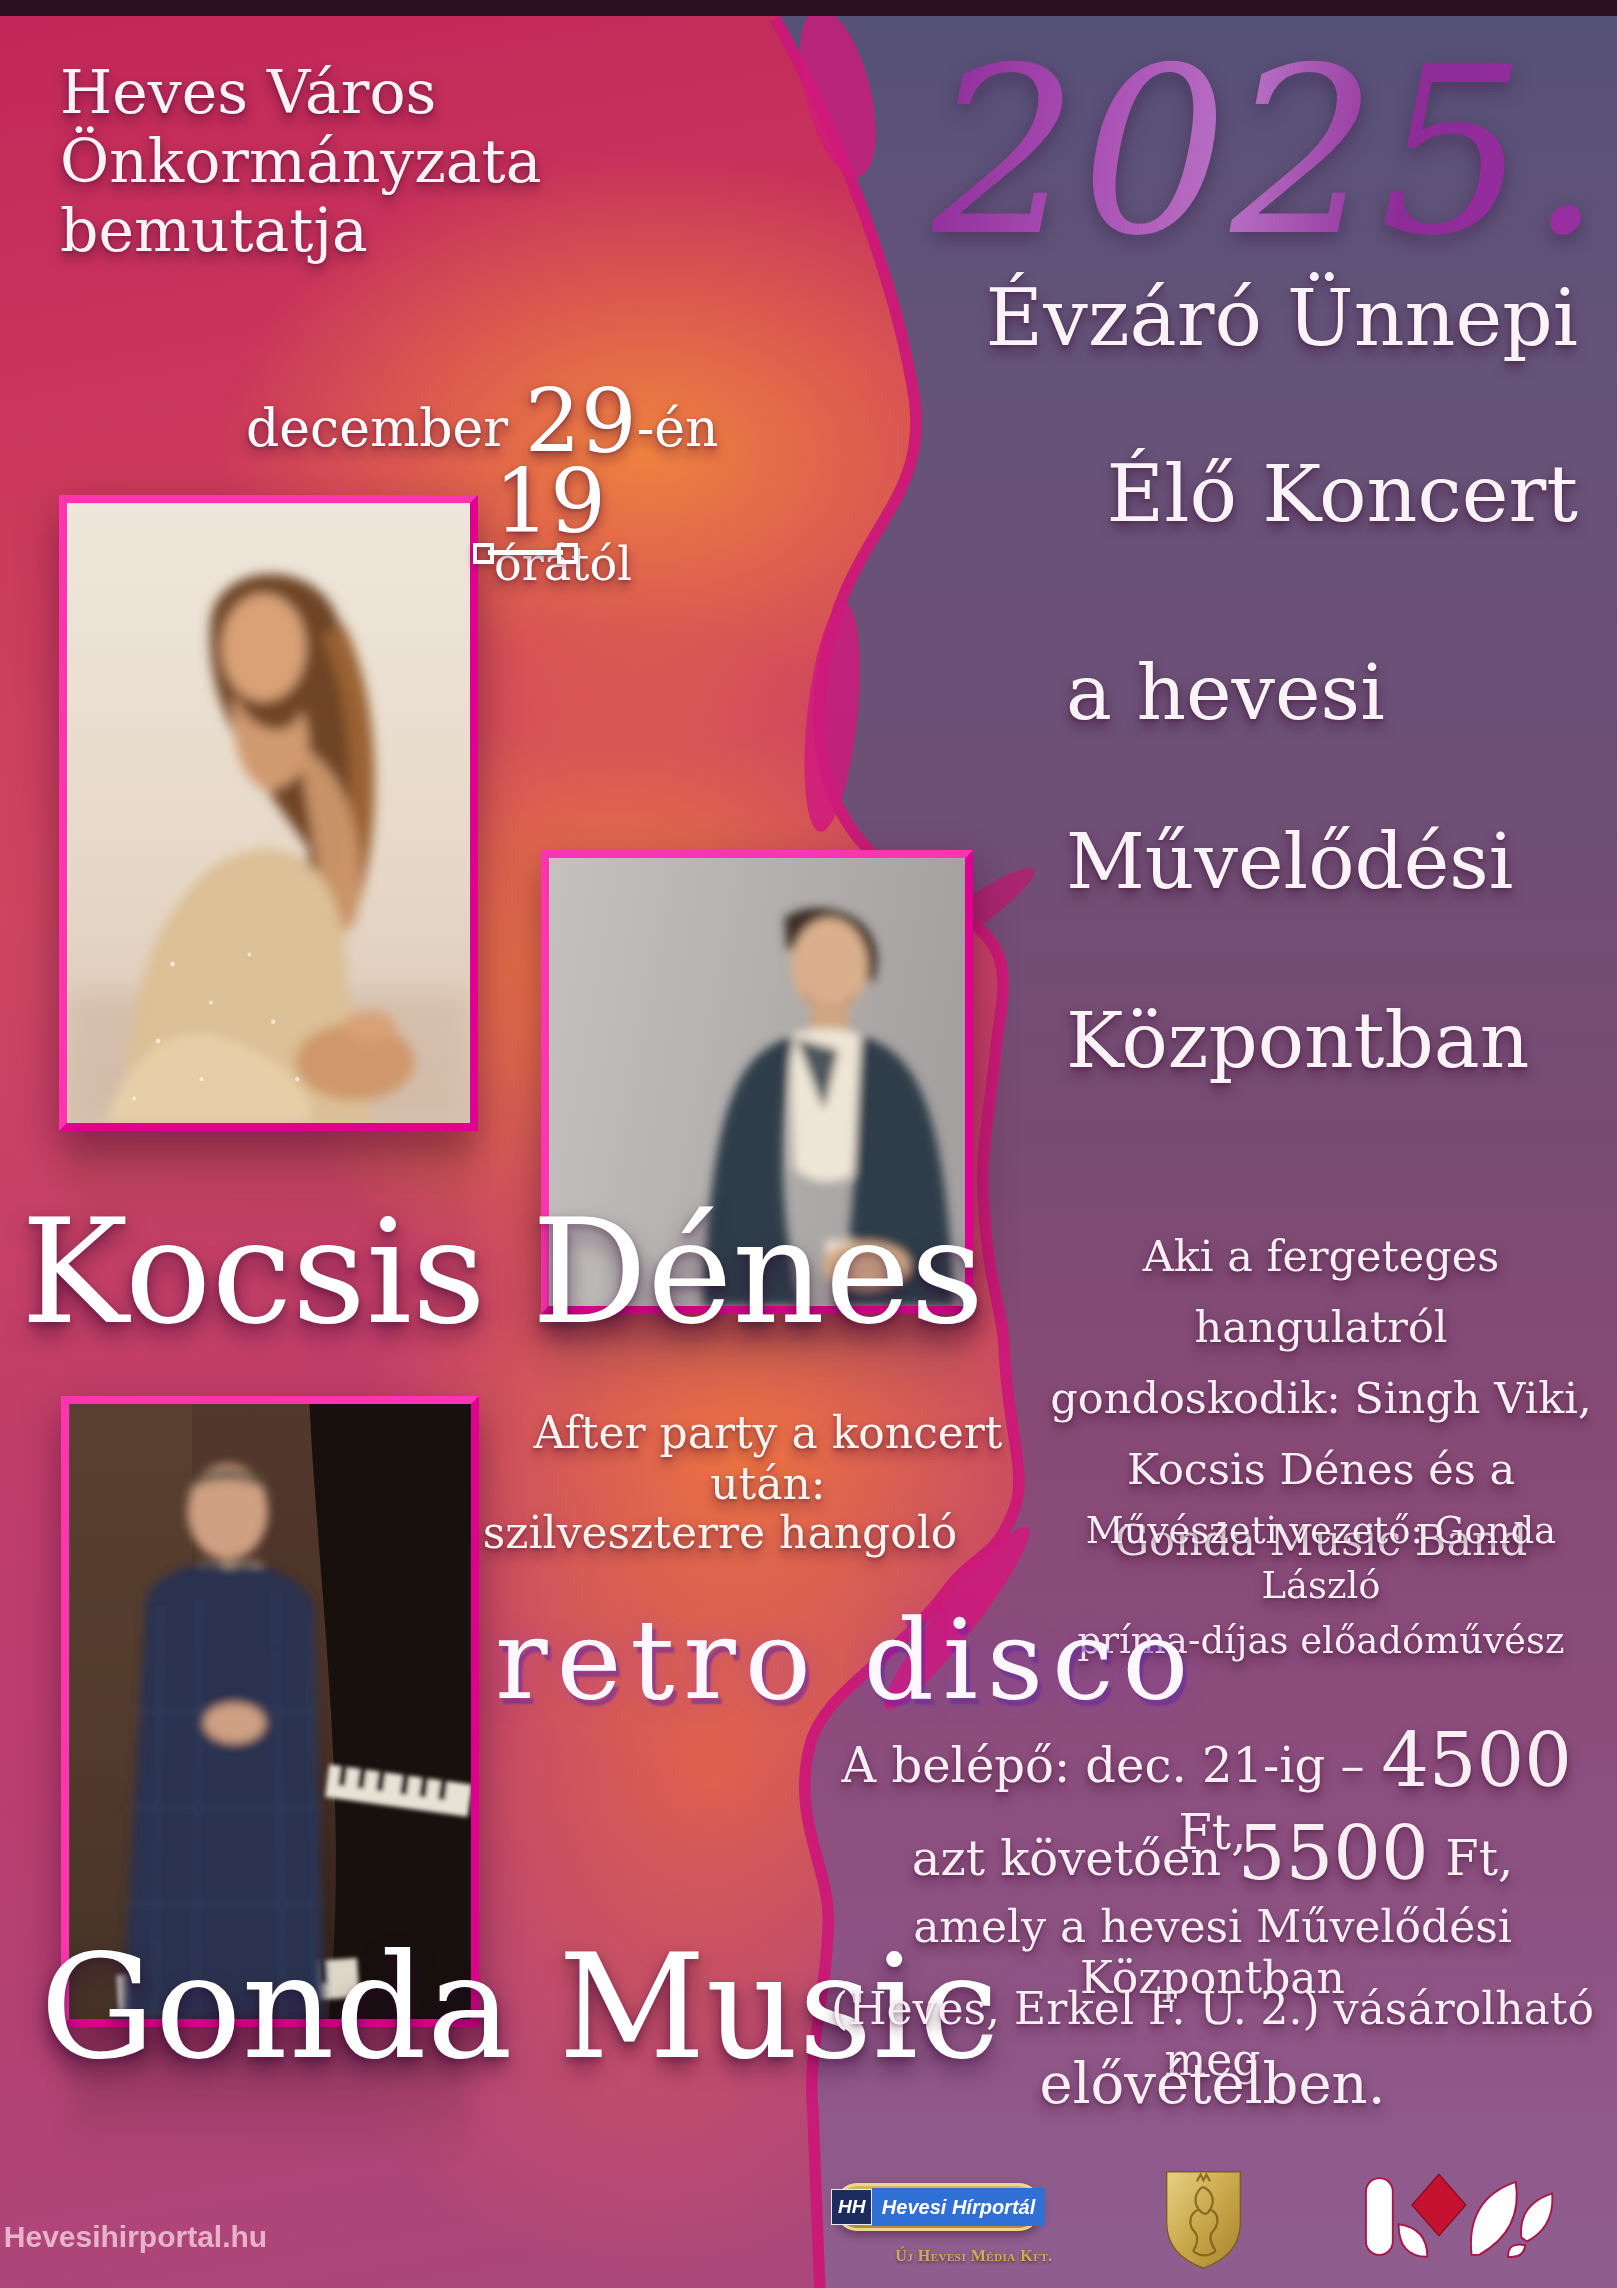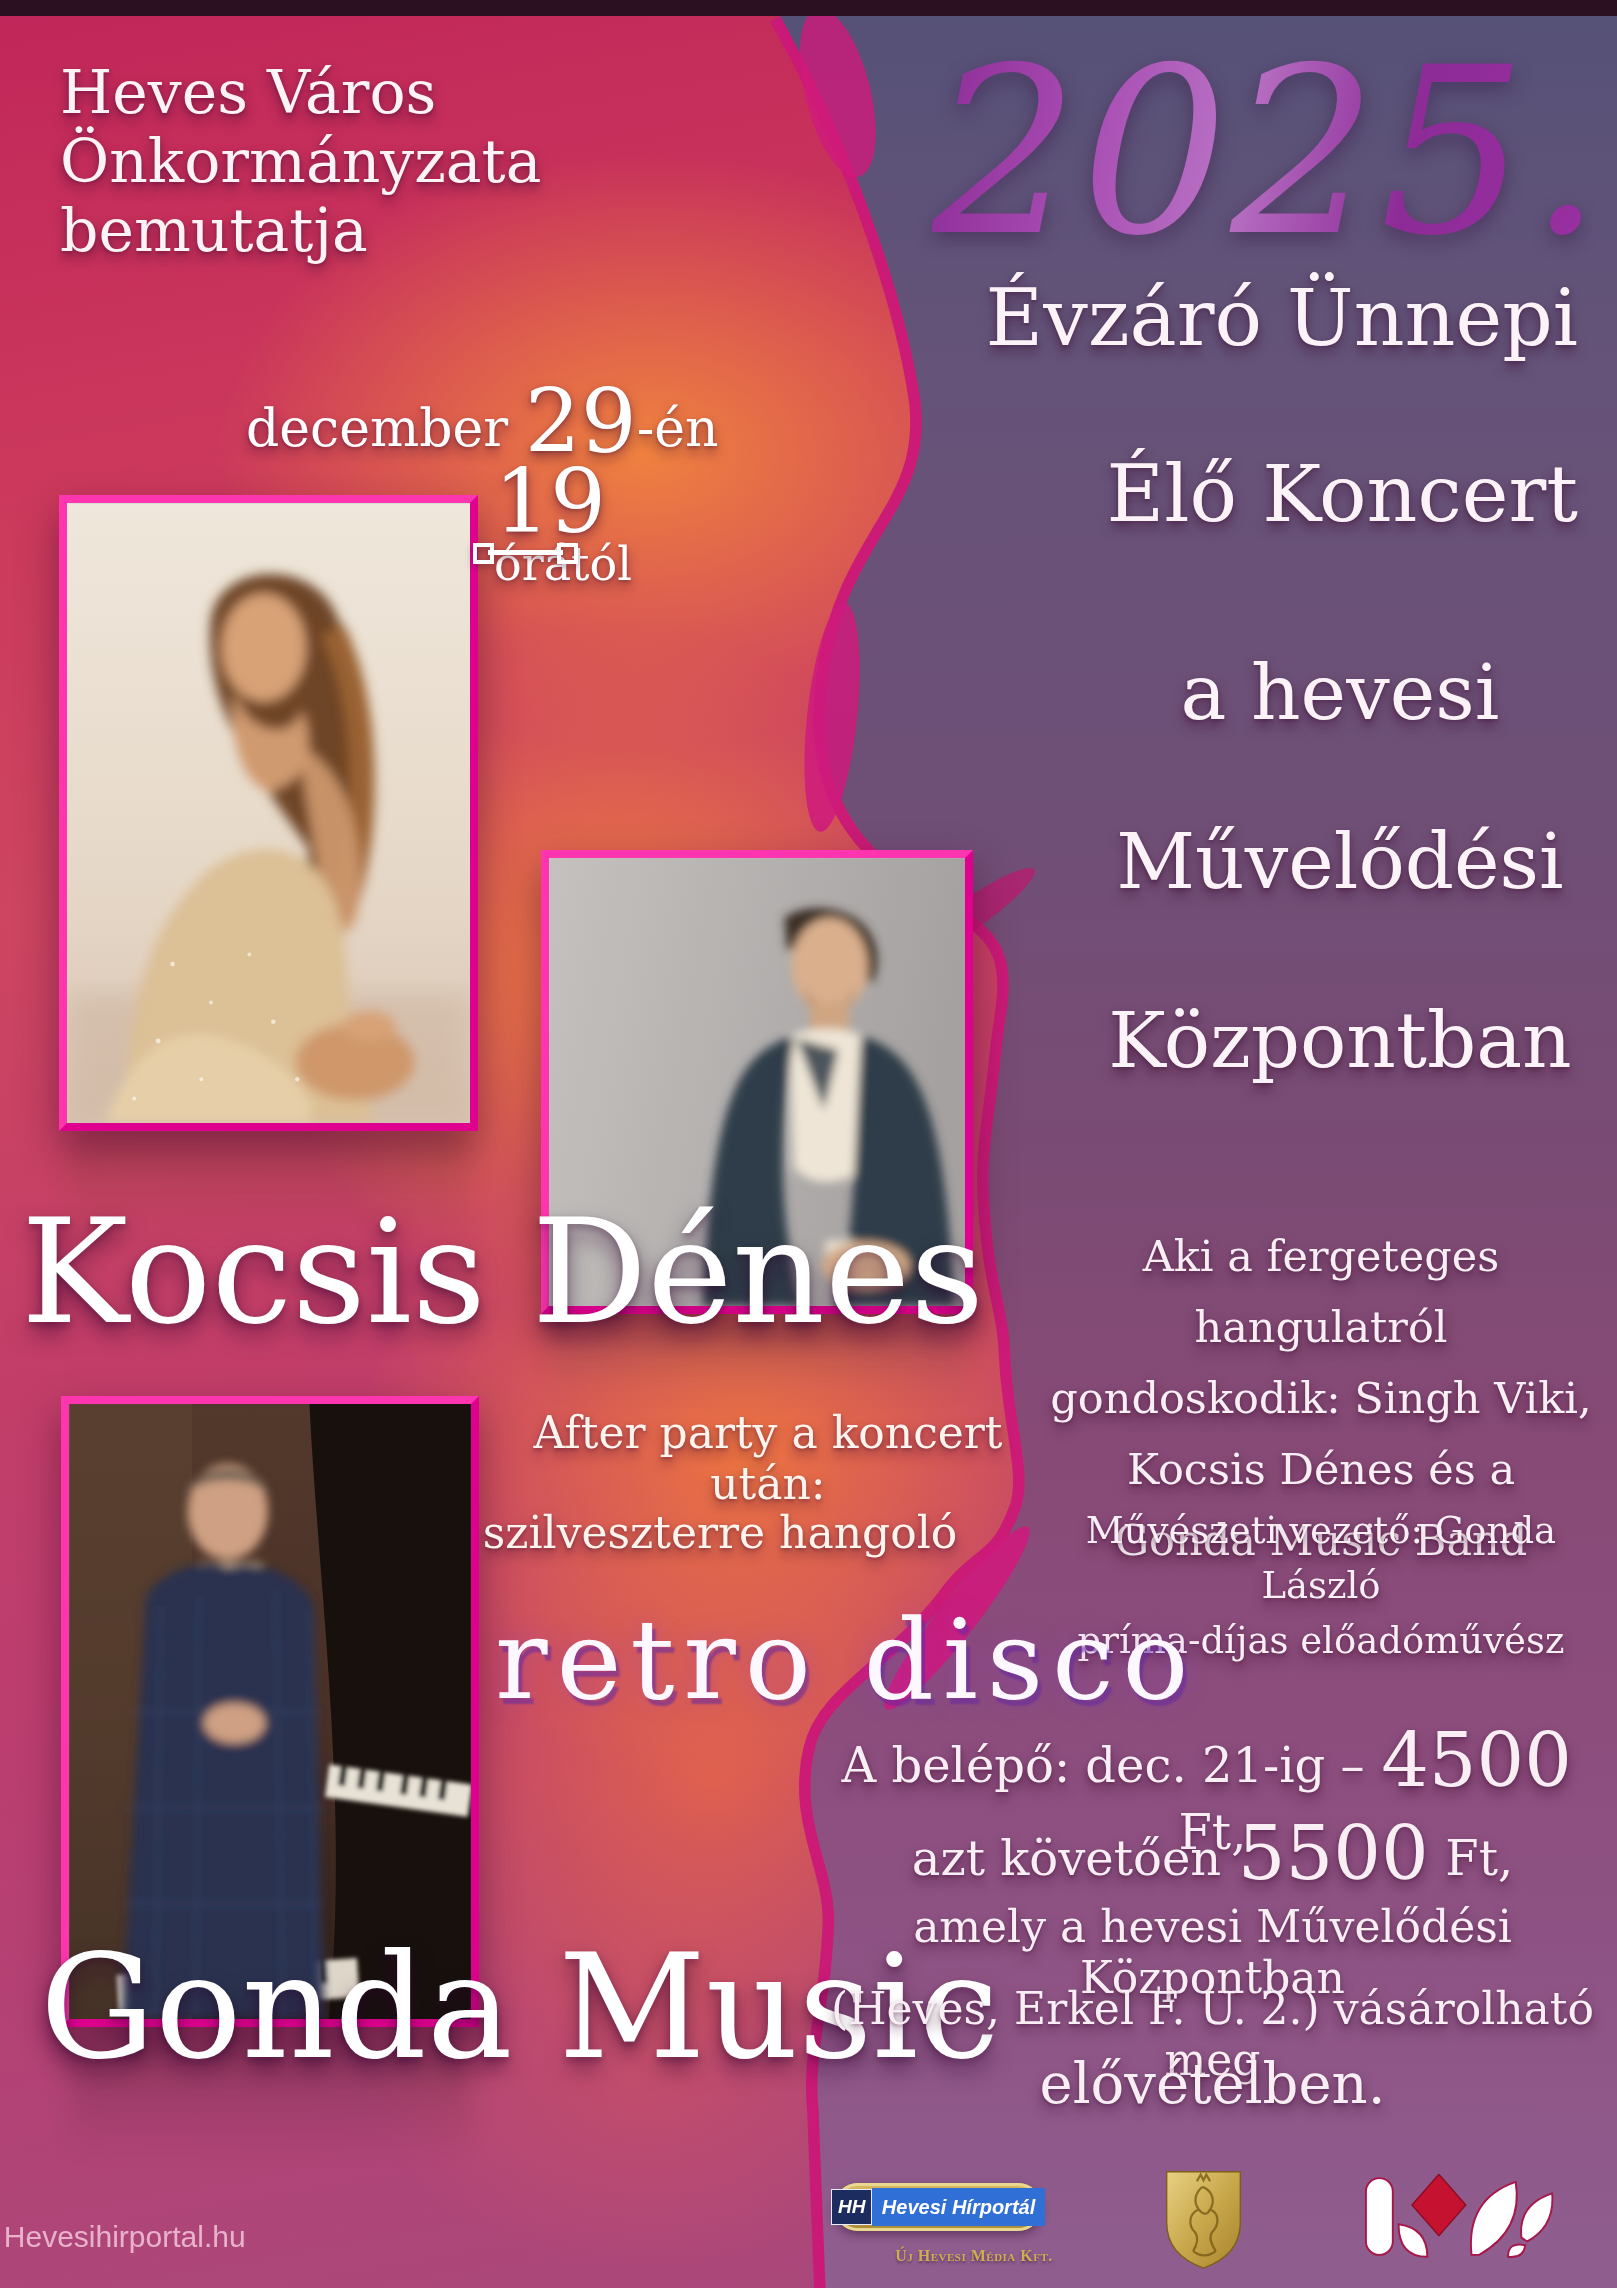--- a/index.html
+++ b/index.html
@@ -37,21 +37,21 @@
     filter:drop-shadow(0 3.8px 3.8px rgba(60,8,45,.5));}
   .date-divider .sq{position:absolute;width:13.4px;height:13.4px;border:4.8px solid #fff;top:-12.5px;left:-15.4px;}
   .date-divider .sq.right{left:auto;right:-15.4px;}
   .year{
     right:13.4px;top:21px;font-style:italic;font-size:231px;line-height:1;letter-spacing:.01em;
     background:linear-gradient(100deg,#8d2b97 0%,#a94fb4 25%,#b872c4 45%,#8d2b97 70%,#9b30a2 100%);
     -webkit-background-clip:text;background-clip:text;color:transparent;
     filter:drop-shadow(0 7.7px 9.6px rgba(40,0,50,.35));
   }
   .title-line{right:40px;text-align:right;font-size:79px;color:#fbf3f7;}
-  .venue-line{left:1066px;width:548px;text-align:center;font-size:77px;color:#fbf3f7;}
+  .venue-line{left:1066px;width:548px;text-align:left;font-size:77px;color:#fbf3f7;}
   .artist{font-size:144px;line-height:1;color:#fff;white-space:nowrap;}
   .lineup{left:1033px;width:576px;text-align:center;font-size:43px;line-height:71px;color:#f8eef4;}
   .director{left:1033px;width:576px;text-align:center;font-size:37px;line-height:55px;color:#f8eef4;}
   .after1{left:480px;width:576px;text-align:center;font-size:44px;color:#fdf4ee;}
   .after2{left:432px;width:576px;text-align:center;font-size:44px;color:#fdf4ee;}
   .retro{
     left:495px;width:672px;text-align:center;font-size:110px;letter-spacing:.08em;color:#fdf8ff;
     text-shadow:3.8px 5.8px 1.9px rgba(100,40,160,.55),0 0 25px rgba(140,60,200,.4);white-space:nowrap;
   }
   .t-line{left:807px;width:811px;text-align:center;color:#f8eef4;}
@@ -64,21 +64,21 @@
     box-shadow:inset 0 0 0 2.9px #e8d78e,0 3.8px 9.6px rgba(30,0,30,.4);
   }
   .hh-abbr{background:#1d2c5e;color:#fff;font:bold italic 19px "Liberation Sans",sans-serif;
     padding:5.8px 5.8px;border:1.9px solid #e8eefc;}
   .hh-name{background:#2f6fd6;color:#fff;font:bold italic 20px "Liberation Sans",sans-serif;
     padding:7.7px 9.6px;white-space:nowrap;}
   .hh-sub{left:813px;top:2231px;width:250px;text-align:center;
     font-family:"Liberation Serif",serif;font-variant:small-caps;font-weight:600;font-size:16px;
     color:#cfae52;letter-spacing:0.5px;text-shadow:0 1.9px 2.9px rgba(40,10,40,.5);padding-left:36px;}
   .watermark{left:3.8px;top:2204px;font-family:"Liberation Sans",sans-serif;font-size:30px;
-    color:rgba(247,205,224,.8);}
+    color:rgba(247,205,224,.8);font-weight:bold;}
 </style>
 </head>
 <body>
 
 <div class="poster">
 
   <svg class="bg-wave" viewBox="0 0 1684 2382" aria-hidden="true">
     <defs>
       <linearGradient id="pg" x1="0" y1="0" x2="0" y2="1">
         <stop offset="0" stop-color="#565177"></stop>

